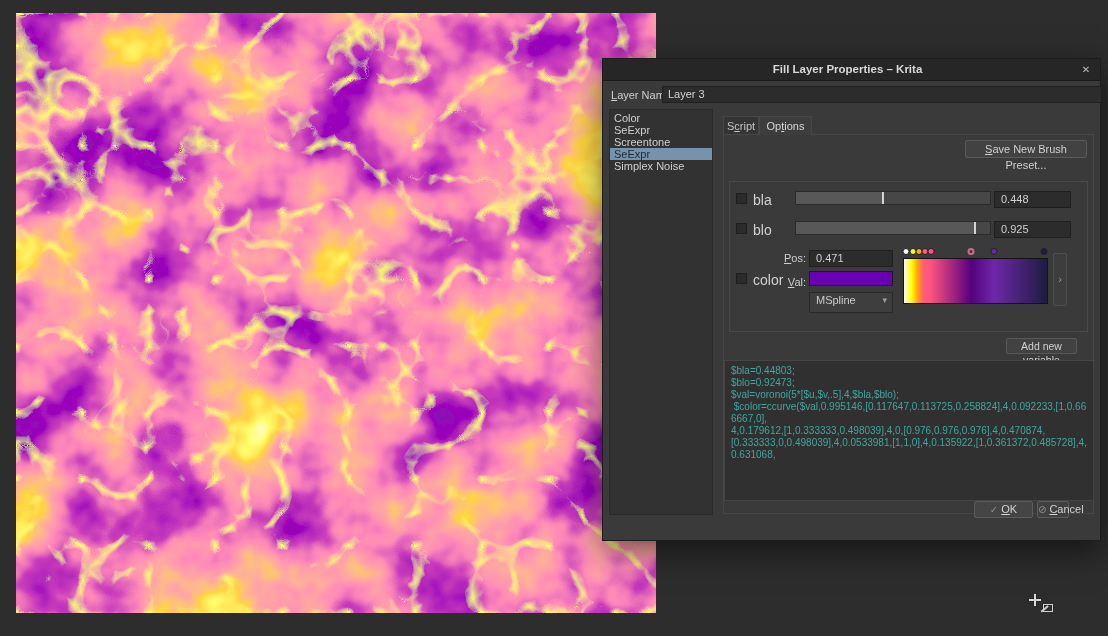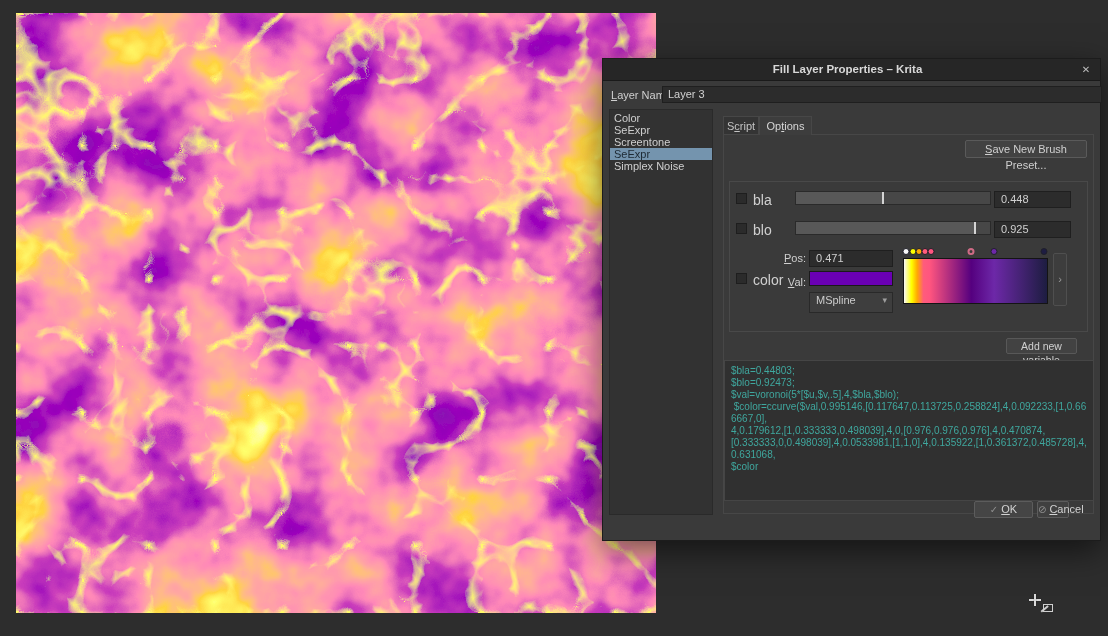--- a/index.html
+++ b/index.html
@@ -187,21 +187,20 @@
 
     <div class="add-var-btn">Add new variable</div>
 
     <div class="script-area" id="script-area">
         <div class="script-line" style="color: rgb(63, 167, 158);">$bla=0.44803;</div>
         <div class="script-line" style="color: rgb(63, 167, 158);">$blo=0.92473;</div>
         <div class="script-line" style="color: rgb(63, 167, 158);">$val=voronoi(5*[$u,$v,.5],4,$bla,$blo);</div>
         <div class="script-line" style="color: rgb(63, 167, 158);"> $color=ccurve($val,0.995146,[0.117647,0.113725,0.258824],4,0.092233,[1,0.666667,0],</div>
         <div class="script-line" style="color: rgb(63, 167, 158);">4,0.179612,[1,0.333333,0.498039],4,0,[0.976,0.976,0.976],4,0.470874,</div>
         <div class="script-line" style="color: rgb(63, 167, 158);">[0.333333,0,0.498039],4,0.0533981,[1,1,0],4,0.135922,[1,0.361372,0.485728],4,0.631068,</div>
-        <div class="script-line" style="color: rgb(63, 167, 158);">$color</div>
       </div>
 
     <div class="footer-btn btn-ok"><span class="icon">✓</span><span></span><span class="u">O</span><span>K</span></div>
     <div class="footer-btn btn-cancel"><span class="icon">⊘</span><span></span><span class="u">C</span><span>ancel</span></div>
   </div>
 
   <div class="cursor">
     <div class="ph"></div>
       <div class="pv"></div>
     <div class="rect"></div>

